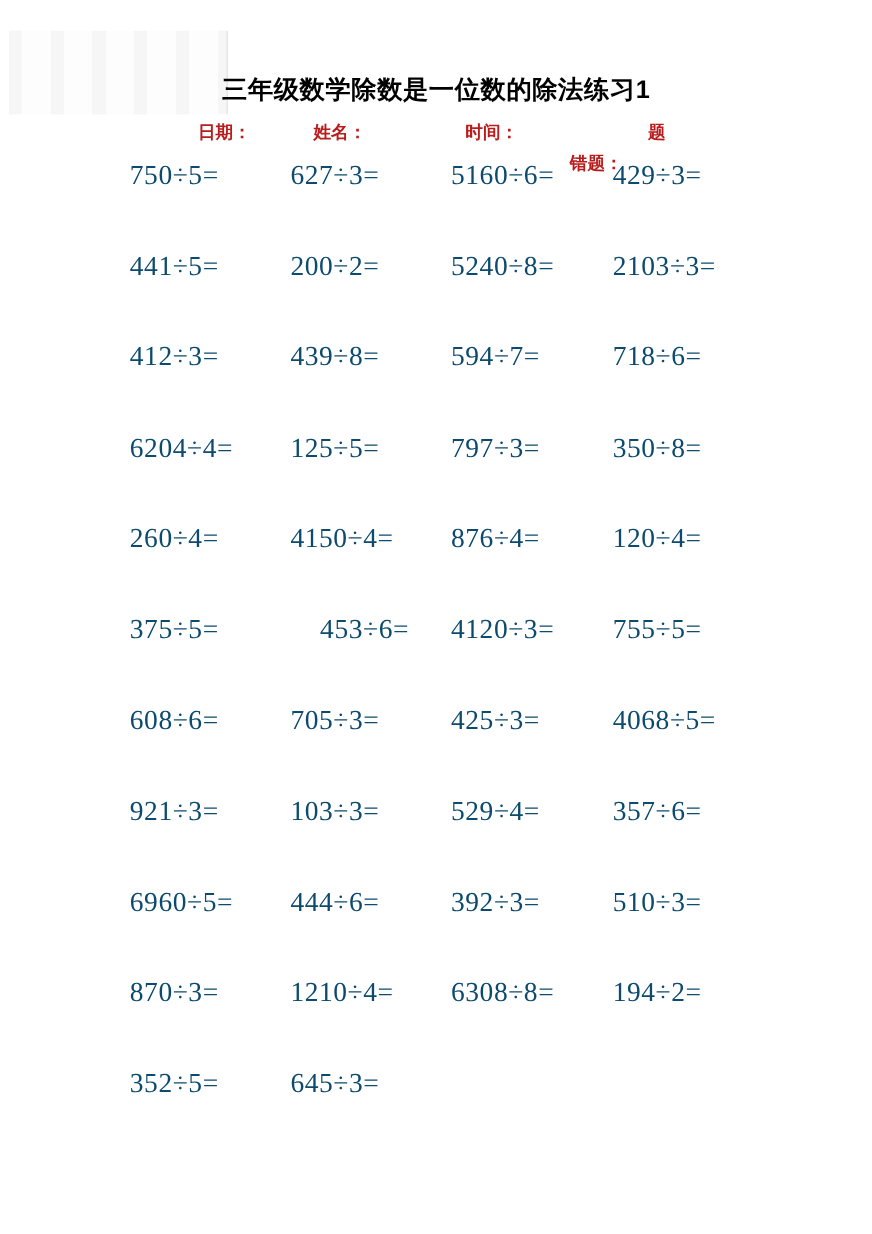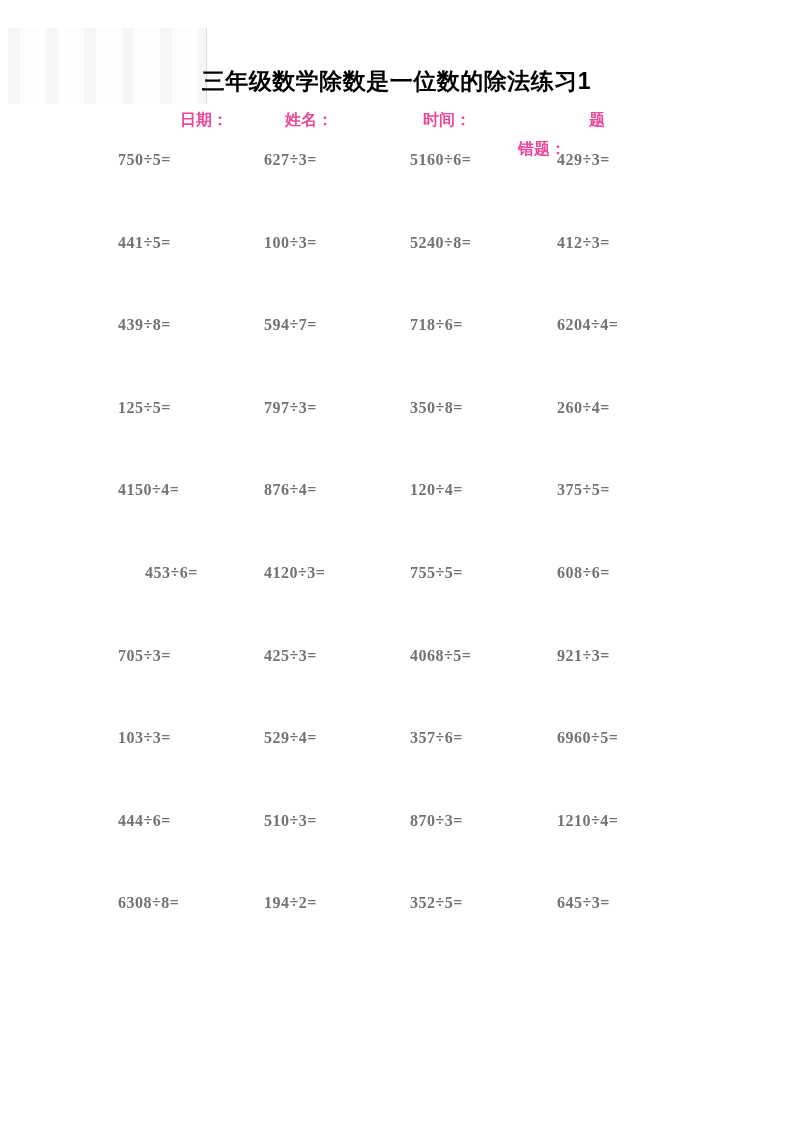--- a/index.html
+++ b/index.html
@@ -44,44 +44,43 @@
   }
   .meta {
     position: absolute;
     left: 0;
     top: 110px;
     width: 793px;
     height: 24px;
     font-family: "Liberation Sans", sans-serif;
     font-weight: bold;
     font-size: 16px;
-    color: #ec4899;
+    color: #b91c1c;
   }
   .meta span { position: absolute; top: 0; white-space: nowrap; }
   .m-date  { left: 180px; }
   .m-name  { left: 285px; }
   .m-time  { left: 399px; margin-left: 24px; }
   .m-wrong { left: 518px; margin-top: 29px; }
   .m-unit  { left: 589px; }
   .grid {
     position: absolute;
     left: 118px;
     top: 146px;
     display: grid;
     grid-template-columns: 146px 146px 147px 170px;
     grid-auto-rows: 82.6px;
   }
   .cell {
     font-family: "Liberation Serif", serif;
-    font-size: 16px;
+    font-size: 25px;
     line-height: 28px;
     letter-spacing: 0.5px;
-    color: #737373;
+    color: #0c4a6e;
     white-space: nowrap;
-    font-weight: bold;
   }
   .cell.indent { padding-left: 27px; }
 </style>
 </head>
 <body>
 
 <div class="page">
   <div class="artifact"></div>
 
   <h1 class="title">三年级数学除数是一位数的除法练习1</h1>
@@ -93,22 +92,23 @@
     <span class="m-wrong">错题：</span>
     <span class="m-unit">题</span>
   </div>
 
   <div class="grid">
       <div class="cell">750÷5=</div>
       <div class="cell">627÷3=</div>
       <div class="cell">5160÷6=</div>
       <div class="cell">429÷3=</div>
       <div class="cell">441÷5=</div>
-      <div class="cell">100÷3=</div>
+      <div class="cell">200÷2=</div>
       <div class="cell">5240÷8=</div>
+      <div class="cell">2103÷3=</div>
       <div class="cell">412÷3=</div>
       <div class="cell">439÷8=</div>
       <div class="cell">594÷7=</div>
       <div class="cell">718÷6=</div>
       <div class="cell">6204÷4=</div>
       <div class="cell">125÷5=</div>
       <div class="cell">797÷3=</div>
       <div class="cell">350÷8=</div>
       <div class="cell">260÷4=</div>
       <div class="cell">4150÷4=</div>
@@ -121,20 +121,21 @@
       <div class="cell">608÷6=</div>
       <div class="cell">705÷3=</div>
       <div class="cell">425÷3=</div>
       <div class="cell">4068÷5=</div>
       <div class="cell">921÷3=</div>
       <div class="cell">103÷3=</div>
       <div class="cell">529÷4=</div>
       <div class="cell">357÷6=</div>
       <div class="cell">6960÷5=</div>
       <div class="cell">444÷6=</div>
+      <div class="cell">392÷3=</div>
       <div class="cell">510÷3=</div>
       <div class="cell">870÷3=</div>
       <div class="cell">1210÷4=</div>
       <div class="cell">6308÷8=</div>
       <div class="cell">194÷2=</div>
       <div class="cell">352÷5=</div>
       <div class="cell">645÷3=</div>
     </div>
 </div>
 

